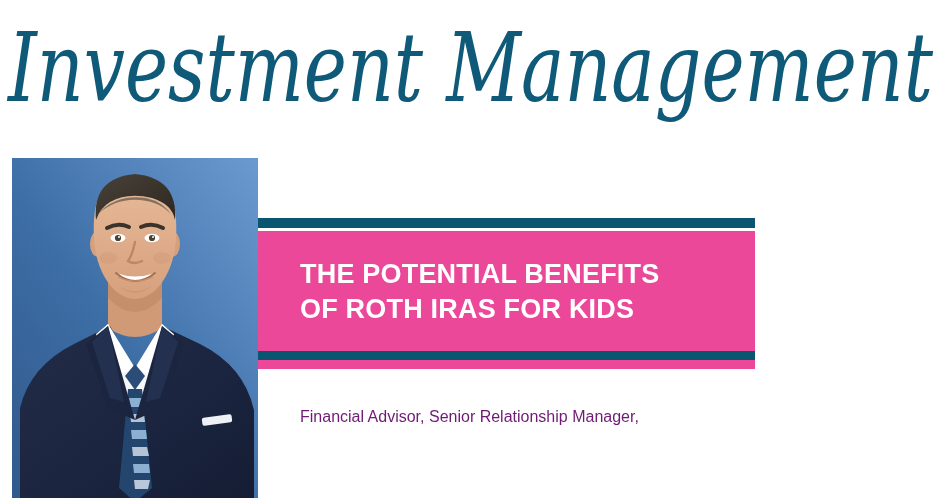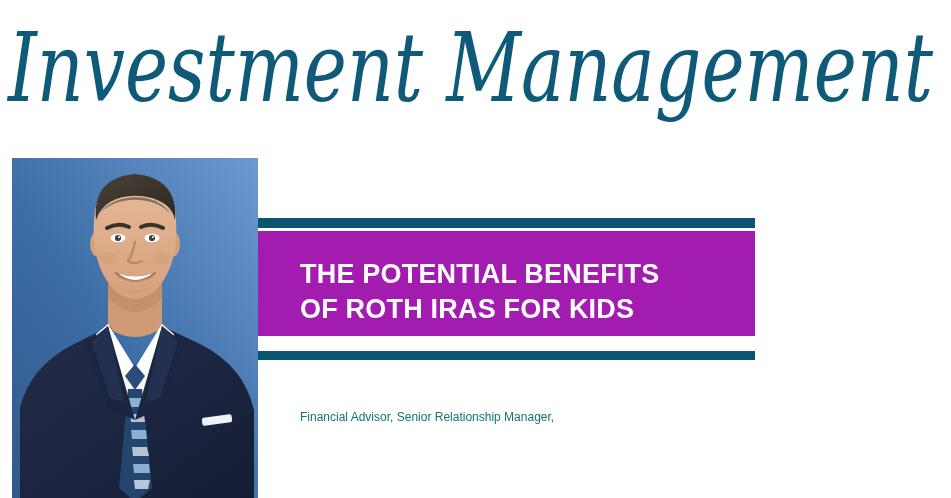--- a/index.html
+++ b/index.html
@@ -71,22 +71,22 @@
     left: 0; bottom: 0;
     width: 497px;
     height: 9px;
     background: #0A5570;
   }
   .main-panel {
     position: absolute;
     left: 0;
     top: 13px;
     width: 497px;
-    height: 105px;
-    background: #a21caf;
+    height: 138px;
+    background: #ec4899;
     box-sizing: border-box;
   }
   #headline-text {
     position: absolute;
     left: 42px;
     top: 26px;
     color: #ffffff;
     font-family: "Liberation Sans", sans-serif;
     font-weight: bold;
     font-size: 27px;
@@ -112,23 +112,23 @@
     white-space: nowrap;
   }
   #advisor-name .reg {
     font-size: 13px;
     vertical-align: super;
     line-height: 0;
   }
   .byline-sub {
     font-family: "Liberation Sans", sans-serif;
     font-weight: 400;
-    font-size: 12px;
+    font-size: 16px;
     line-height: 26px;
-    color: #0f766e;
+    color: #701a75;
     white-space: nowrap;
   }
   #byline-line1 { margin-top: 6px; }
 </style>
 </head>
 <body>
 
 <div id="masthead">
   <svg width="951" height="140" viewBox="0 0 951 140" xmlns="http://www.w3.org/2000/svg">
     <text class="script-text" x="8" y="101" font-size="95" textLength="925" lengthAdjust="spacingAndGlyphs">Investment Management</text>

